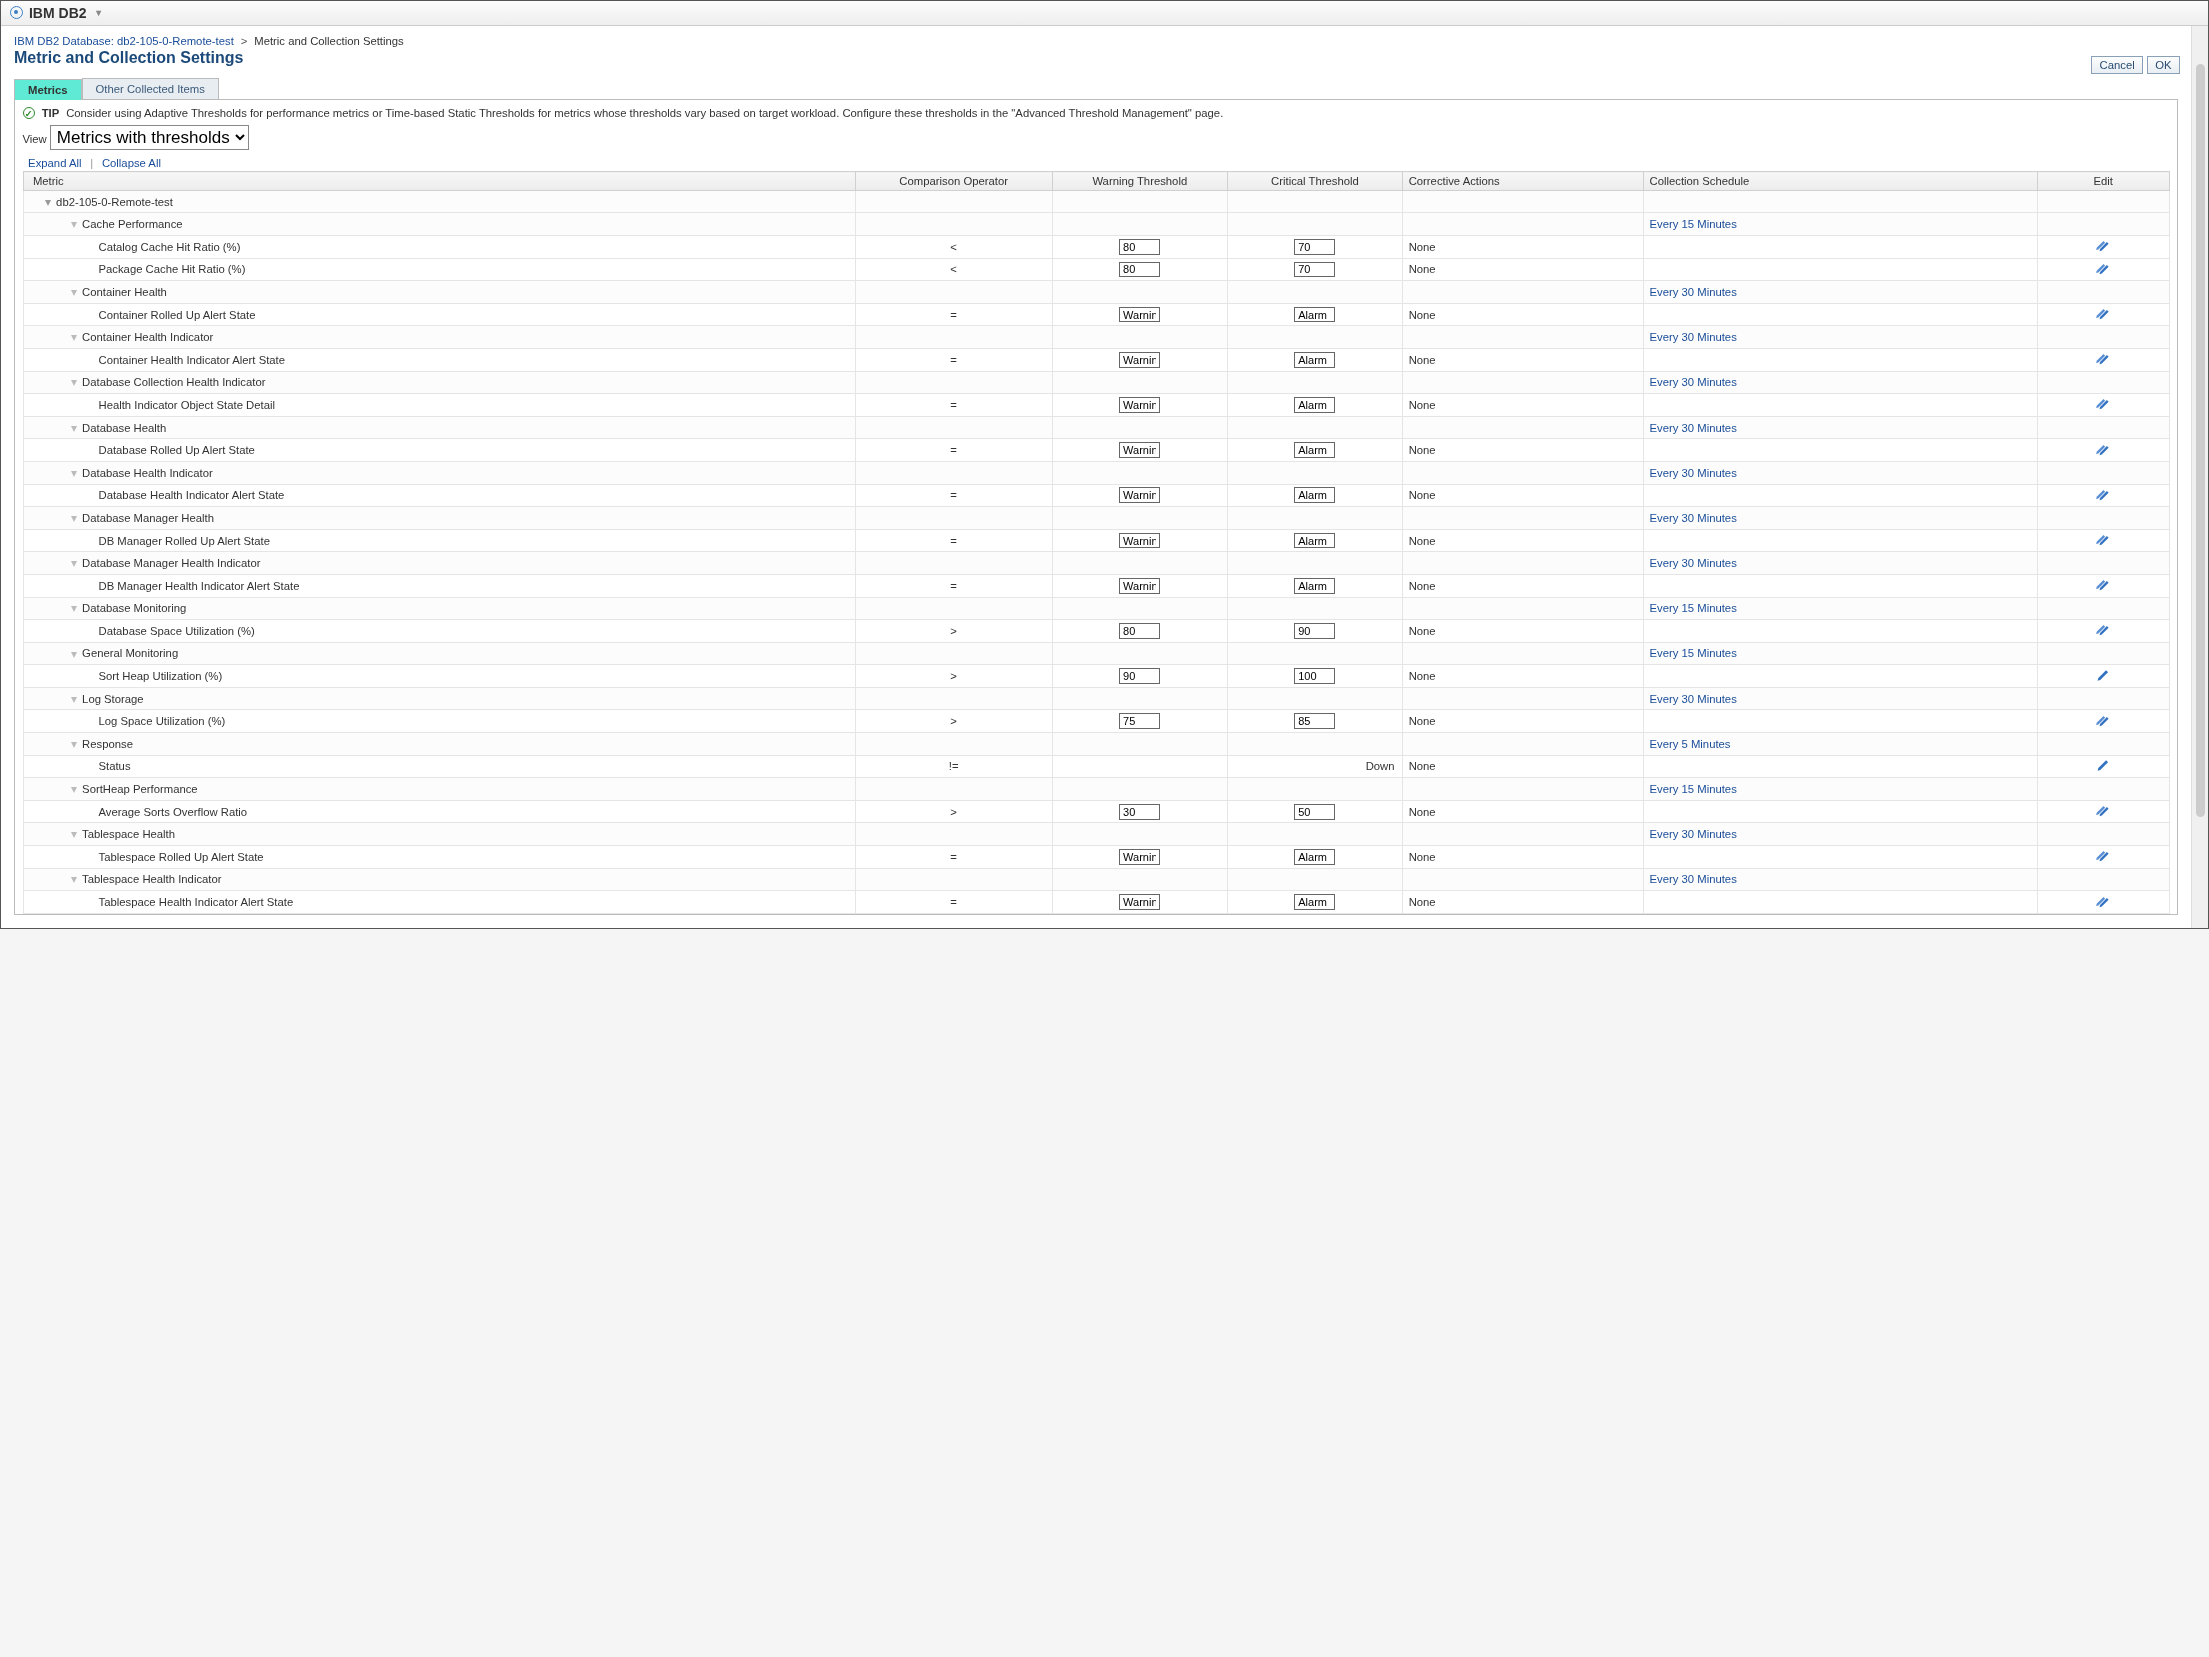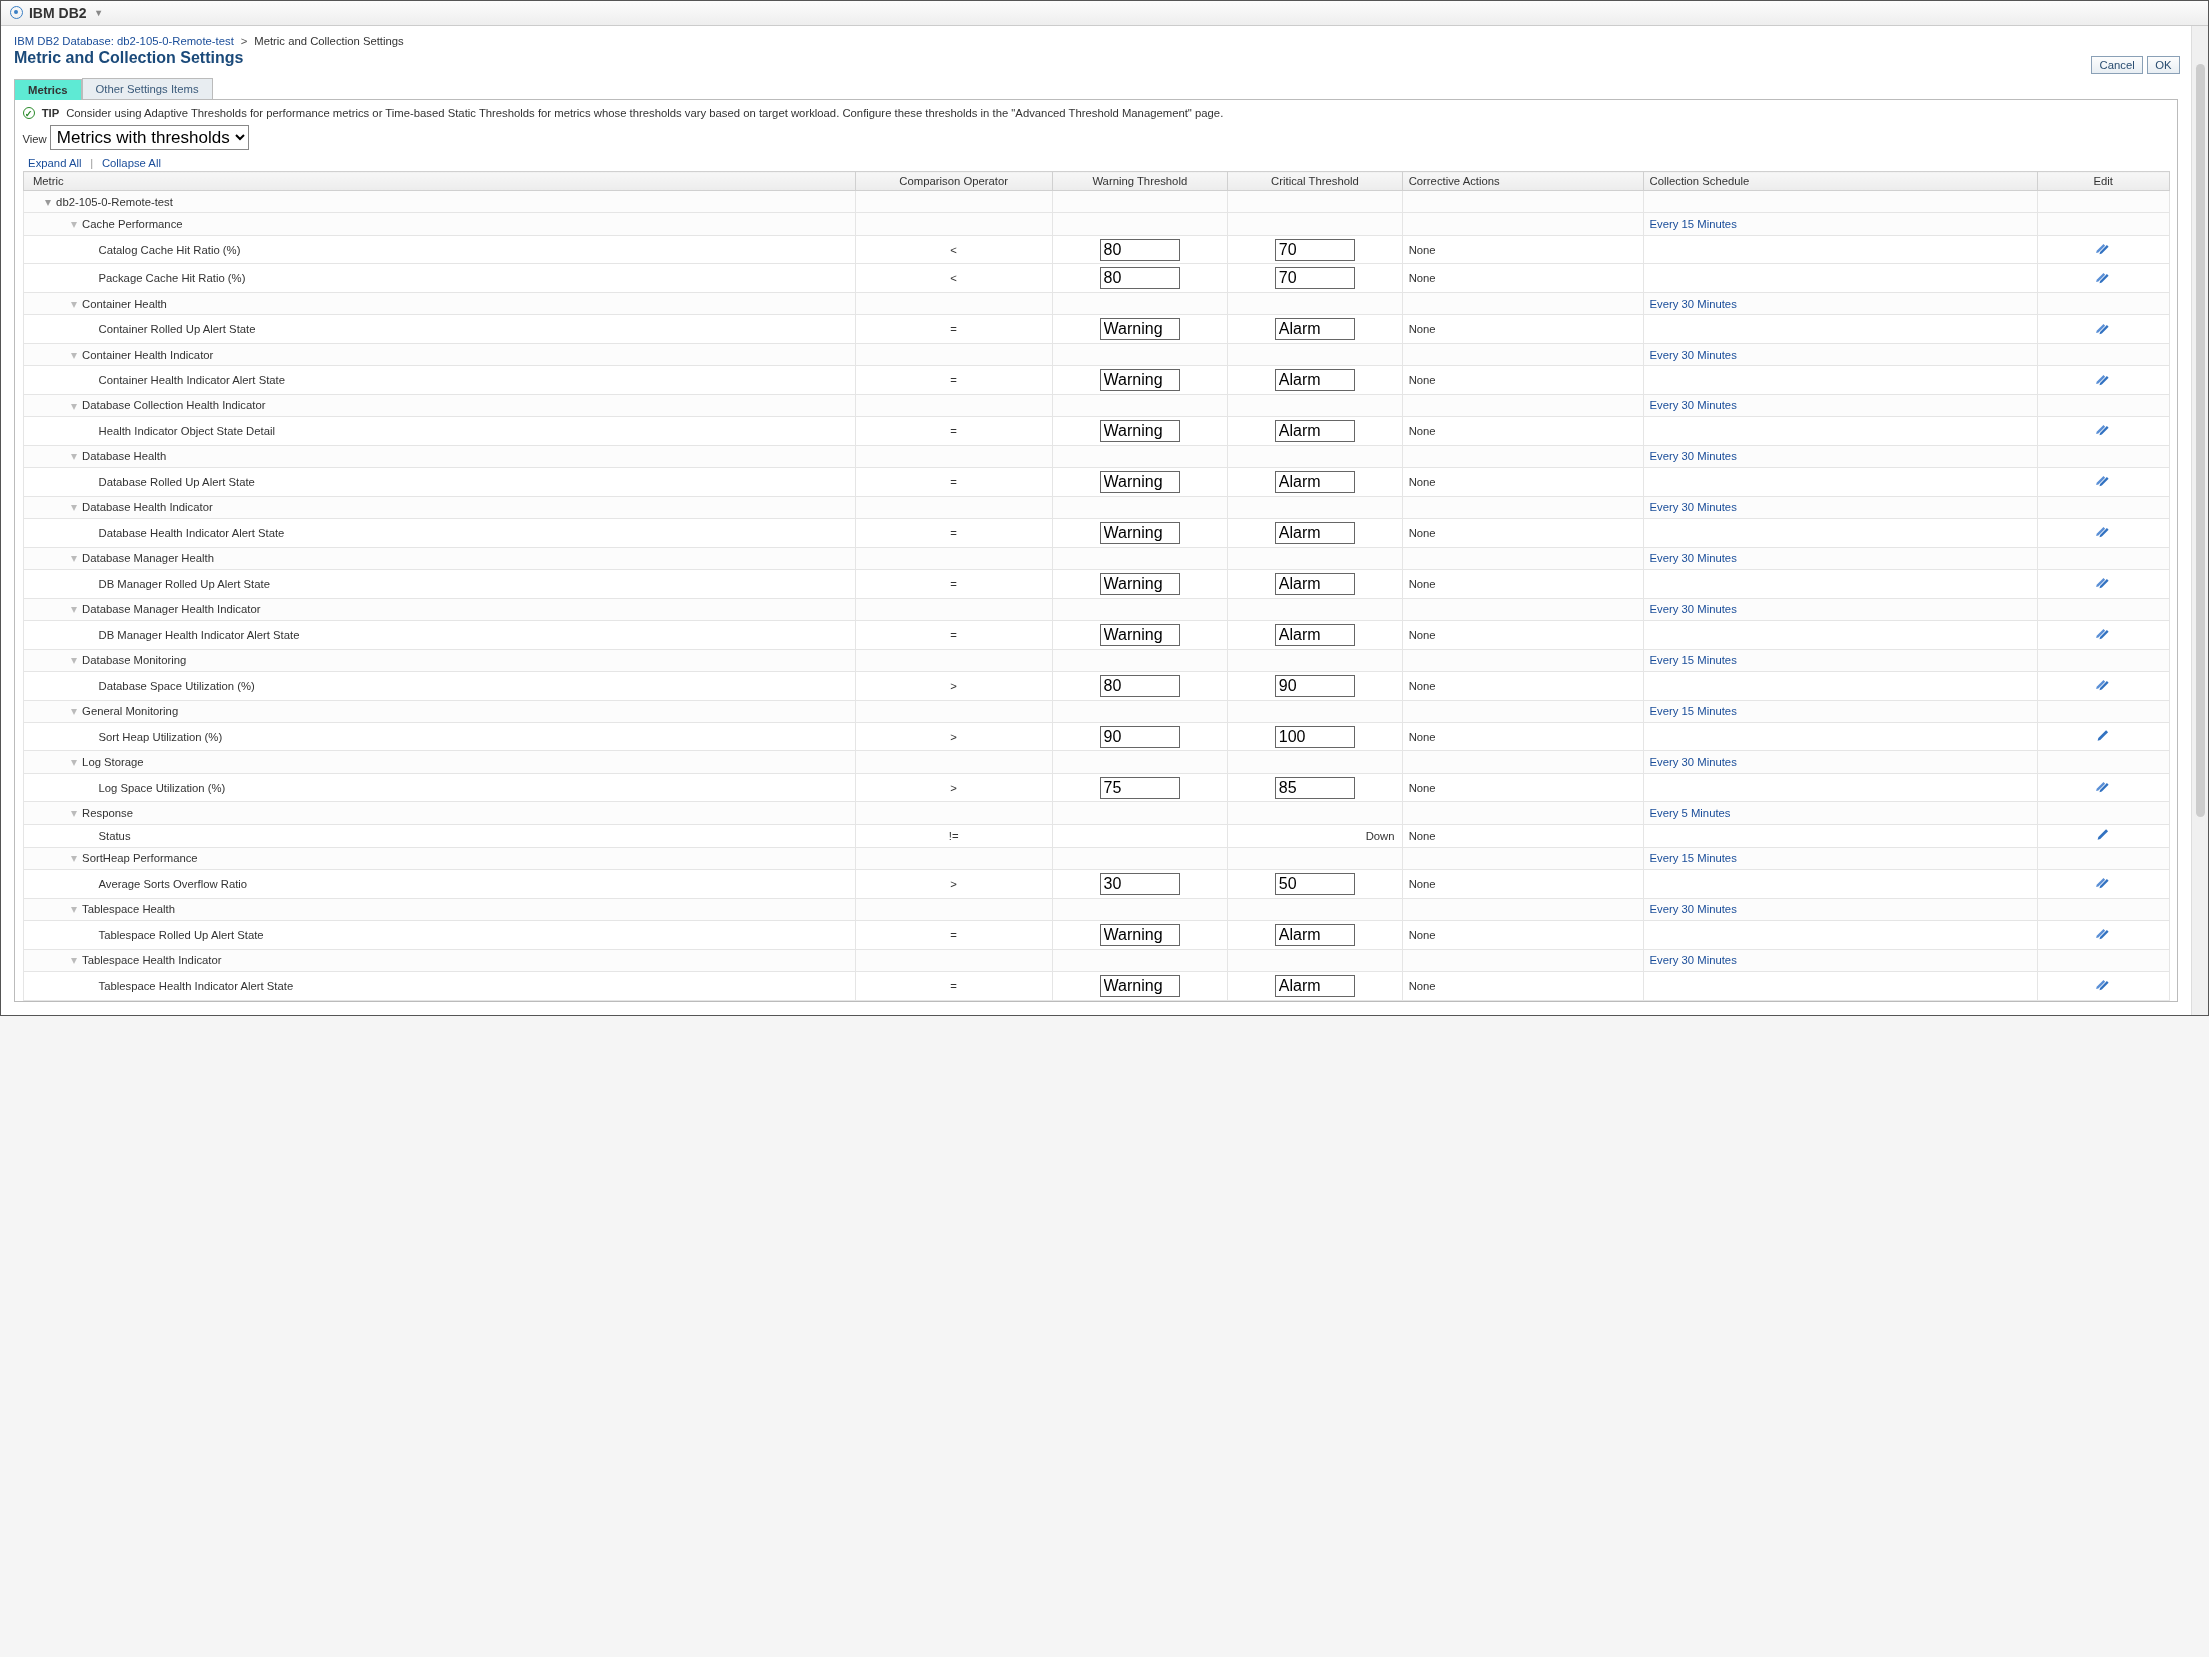--- a/index.html
+++ b/index.html
@@ -161,23 +161,23 @@
     border-top:6.6px solid #999;
     margin-right:5.6px;
     vertical-align:middle;
   }
   .tri.light { border-top-color:#bbb; }
   .indent1 { padding-left: 21px !important; }
   .indent2 { padding-left: 47px !important; }
   .indent3 { padding-left: 75px !important; }
   .op-cell { text-align:center; }
   .thresh-input {
-    width:80px;
+    width:41px;
     border:0.9px solid #666;
-    font-size:16px;
+    font-size:11px;
     padding:0.9px 2.8px;
     background:#fff;
   }
   .thresh-cell { text-align:center; }
   .thresh-text-cell { text-align:right; padding-right:7.5px !important; }
   .sched-link { color:#1a4d99; text-decoration:none; }
   .corrective { color:#333; }
   .edit-cell { text-align:center; }
   .edit-icon svg { width:17px; height:13px; }
   .edit-icon.single svg path { fill:#3272c1; }
@@ -204,21 +204,21 @@
       </div>
       <div class="page-title">Metric and Collection Settings</div>
 
       <div class="action-buttons">
         <span class="btn">Cancel</span>
         <span class="btn">OK</span>
       </div>
 
       <div class="tabs">
         <div class="tab active">Metrics</div>
-        <div class="tab">Other Settings Items</div>
+        <div class="tab">Other Collected Items</div>
       </div>
 
       <div class="panel">
         <div class="tip-row">
           <span class="tip-icon">✓</span>
           <b>TIP</b>
           <span>Consider using Adaptive Thresholds for performance metrics or Time-based Static Thresholds for metrics whose thresholds vary based on target workload. Configure these thresholds in the "Advanced Threshold Management" page.</span>
         </div>
         <div class="view-row">
           <span>View</span>

